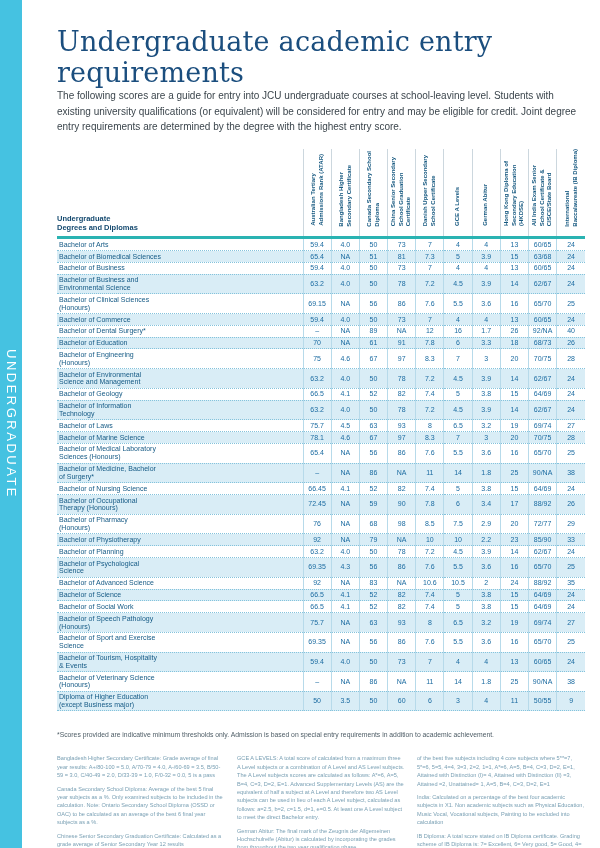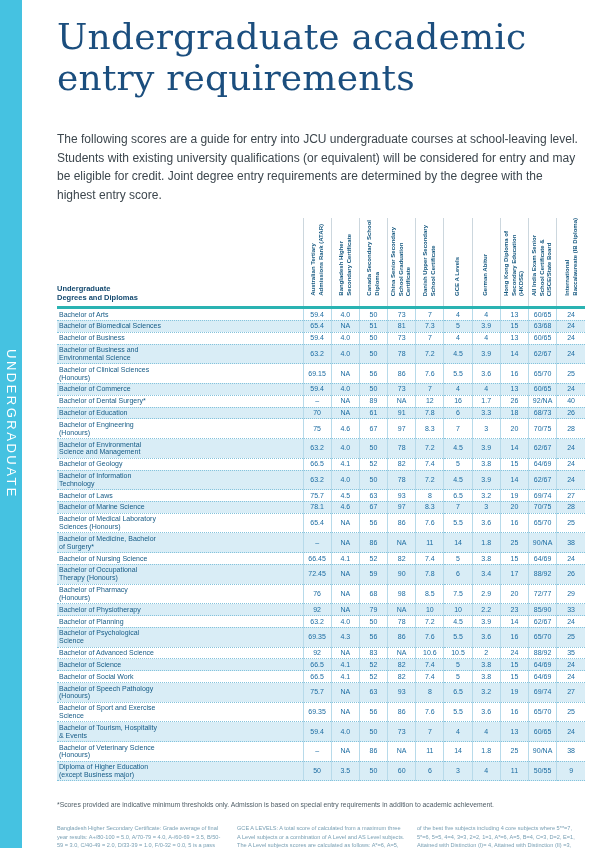--- a/index.html
+++ b/index.html
@@ -6,24 +6,24 @@
   html,body { background:#ffffff; }
   body { font-family:"Liberation Sans", sans-serif; }
   .page { position:relative; width:600px; height:848px; background:#fff; overflow:hidden; }
 
   .sidebar { position:absolute; left:0; top:0; width:22px; height:848px; background:var(--accent-cyan,#45c2e1);
              display:flex; align-items:center; justify-content:center; }
   .sidebar-label { writing-mode:vertical-rl; color:#ffffff; font-size:13px; letter-spacing:2.5px; font-weight:400; }
 
   .content { position:absolute; left:57px; right:15px; top:0; }
 
-  .title { margin-top:16px; font-family:"DejaVu Serif","Liberation Serif",serif; font-weight:400;
-           font-size:36px; color:var(--heading-navy,#1b4e7e); letter-spacing:0.2px; }
-
-  .intro { margin-top:32px; font-size:12px; line-height:1.55; color:#3c464d; max-width:524px; }
+  .title { margin-top:26px; font-family:"DejaVu Serif","Liberation Serif",serif; font-weight:400;
+           font-size:27px; color:var(--heading-navy,#1b4e7e); letter-spacing:0.2px; }
+
+  .intro { margin-top:0; font-size:10px; line-height:1.55; color:#3c464d; max-width:524px; }
 
   table.entry-table { width:100%; border-collapse:collapse; table-layout:fixed; margin-top:14px; }
   thead th { vertical-align:bottom; border-bottom:3px solid var(--rule-teal,#2ab3b2); }
   th.corner { width:246px; text-align:left; font-size:7.5px; line-height:1.2; color:#14496f;
               font-weight:bold; padding:0 0 4px 0; white-space:pre-line; }
   th.rot { height:88px; padding:0 0 6px 0; border-left:1px solid #ccd7de; text-align:center; }
   th.rot span { display:inline-block; writing-mode:vertical-rl; transform:rotate(180deg);
                 font-size:6px; font-weight:bold; line-height:1.25; color:#14577f;
                 text-align:left; white-space:pre-line; max-height:80px; }
 

